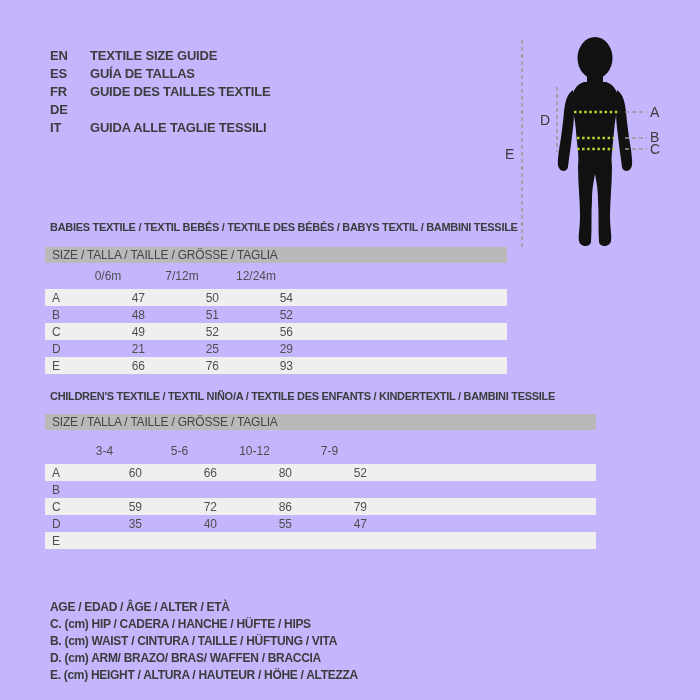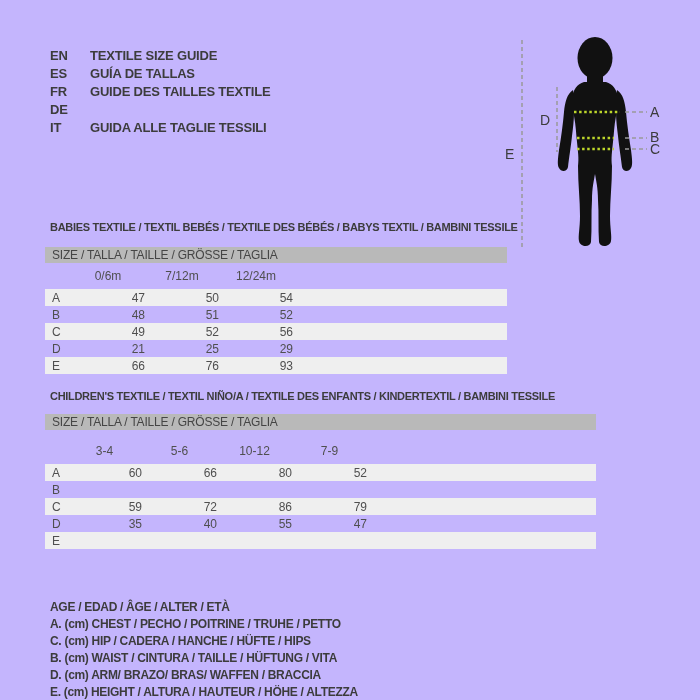--- a/index.html
+++ b/index.html
@@ -251,21 +251,20 @@
         <div class="t-row">
           <span class="row-label">E</span>
         </div>
       </div>
   </div>
 
   <div class="legend">
     <div class="legend-line">AGE / EDAD / ÂGE / ALTER / ETÀ</div>
     <div>
 
-        <div class="legend-line">A. (cm) CHEST / PECHO / POITRINE / TRUHE / PETTO</div>
 
         <div class="legend-line">C. (cm) HIP / CADERA / HANCHE / HÜFTE / HIPS</div>
 
         <div class="legend-line">B. (cm) WAIST / CINTURA / TAILLE / HÜFTUNG / VITA</div>
 
         <div class="legend-line">D. (cm) ARM/ BRAZO/ BRAS/ WAFFEN / BRACCIA</div>
 
         <div class="legend-line">E. (cm) HEIGHT / ALTURA / HAUTEUR / HÖHE / ALTEZZA</div>
       </div>
   </div>

